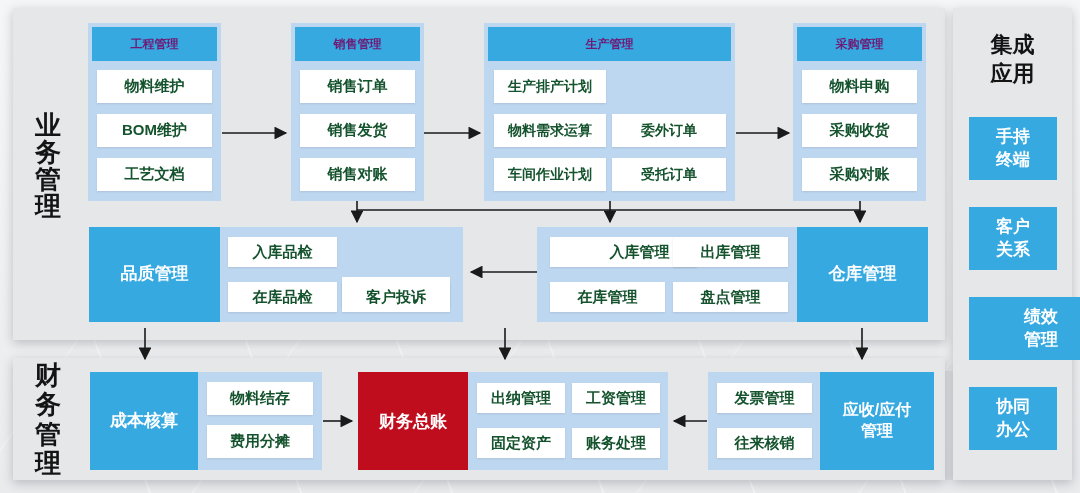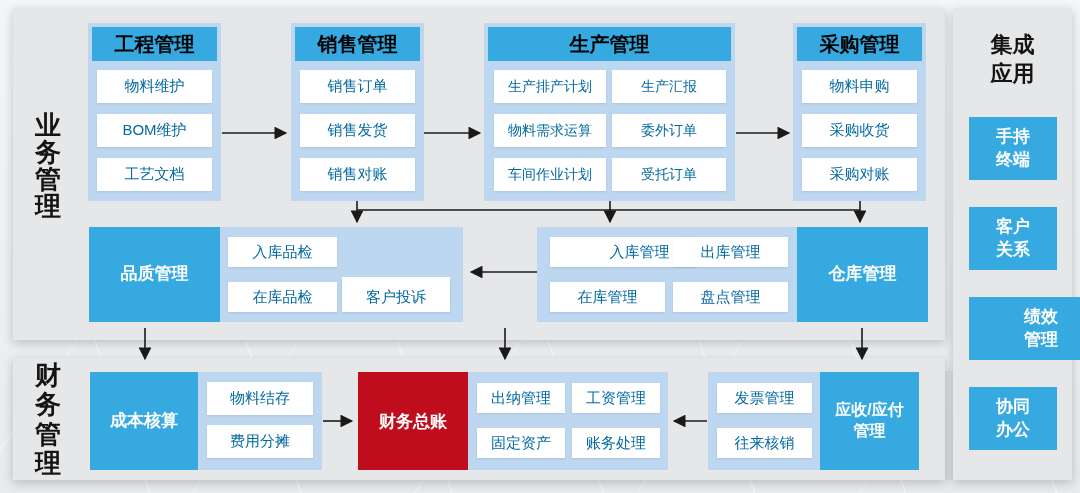--- a/index.html
+++ b/index.html
@@ -37,25 +37,25 @@
     position:absolute;background:#e6e7e9;
     box-shadow:0 3px 10px rgba(40,45,55,.25);
     z-index:2;
   }
   .vlabel{
     position:absolute;color:#141414;font-weight:bold;
     text-align:center;word-break:break-all;z-index:3;
   }
   .col{position:absolute;background:#bed7f0;z-index:3;}
   .col-header{
-    position:absolute;background:#36a9e1;color:#000000;font-weight:bold;font-size:20px;
+    position:absolute;background:#36a9e1;color:#701a75;font-weight:bold;font-size:12px;
     display:flex;align-items:center;justify-content:center;z-index:4;
   }
   .witem{
-    position:absolute;background:#fff;color:#0369a1;font-weight:normal;font-size:15px;
+    position:absolute;background:#fff;color:#14532d;font-weight:bold;font-size:15px;
     display:flex;align-items:center;justify-content:center;white-space:nowrap;
     box-shadow:0 1px 2px rgba(0,0,0,.10);z-index:4;
   }
   .witem.small{font-size:14px;}
   .bblock{
     position:absolute;background:#36a9e1;color:#fff;font-weight:bold;font-size:17px;
     display:flex;flex-direction:column;align-items:center;justify-content:center;
     text-align:center;line-height:1.3;z-index:4;
   }
   .rblock{
@@ -99,21 +99,20 @@
   <div class="col-header" style="left:295px;top:27px;width:125px;height:34px;">销售管理</div>
   <div class="witem" style="left:300px;top:70px;width:115px;height:33px;">销售订单</div>
   <div class="witem" style="left:300px;top:114px;width:115px;height:33px;">销售发货</div>
   <div class="witem" style="left:300px;top:158px;width:115px;height:33px;">销售对账</div>
 
   <div class="col" style="left:484px;top:23px;width:251px;height:178px;"></div>
   <div class="col-header" style="left:488px;top:27px;width:243px;height:34px;">生产管理</div>
   <div class="witem small" style="left:494px;top:70px;width:112px;height:33px;">生产排产计划</div>
   <div class="witem small" style="left:494px;top:114px;width:112px;height:33px;">物料需求运算</div>
   <div class="witem small" style="left:494px;top:158px;width:112px;height:33px;">车间作业计划</div>
-  <div class="witem small" style="left:612px;top:70px;width:114px;height:33px;">生产汇报</div>
   <div class="witem small" style="left:612px;top:158px;width:114px;height:33px;">受托订单</div>
   <div class="witem small" style="left:612px;top:114px;width:114px;height:33px;">委外订单</div>
 
   <div class="col" style="left:793px;top:23px;width:133px;height:178px;"></div>
   <div class="col-header" style="left:797px;top:27px;width:125px;height:34px;">采购管理</div>
   <div class="witem" style="left:802px;top:70px;width:115px;height:33px;">物料申购</div>
   <div class="witem" style="left:802px;top:158px;width:115px;height:33px;">采购对账</div>
   <div class="witem" style="left:802px;top:114px;width:115px;height:33px;">采购收货</div>
 
   <div class="bblock" style="left:89px;top:227px;width:131px;height:95px;">品质管理</div>
@@ -139,21 +138,21 @@
   <div class="lcont" style="left:468px;top:372px;width:200px;height:98px;"></div>
   <div class="witem" style="left:477px;top:383px;width:88px;height:30px;">出纳管理</div>
   <div class="witem" style="left:572px;top:383px;width:88px;height:30px;">工资管理</div>
   <div class="witem" style="left:572px;top:428px;width:88px;height:30px;">账务处理</div>
   <div class="witem" style="left:477px;top:428px;width:88px;height:30px;">固定资产</div>
 
   <div class="lcont" style="left:708px;top:372px;width:112px;height:98px;"></div>
   <div class="witem" style="left:717px;top:383px;width:95px;height:30px;">发票管理</div>
   <div class="witem" style="left:717px;top:428px;width:95px;height:30px;">往来核销</div>
 
-  <div class="bblock" style="left:820px;top:372px;width:99px;height:98px;font-size:16px;">
+  <div class="bblock" style="left:820px;top:372px;width:114px;height:98px;font-size:16px;">
     <span>应收/应付</span>
     <span>管理</span>
   </div>
 
   <div class="int-title" style="left:963px;top:30px;width:99px;">
     <div>集成</div>
     <div>应用</div>
   </div>
   <div class="int-item" style="left:969px;top:117px;width:88px;height:63px;">
     <span>手持</span>

